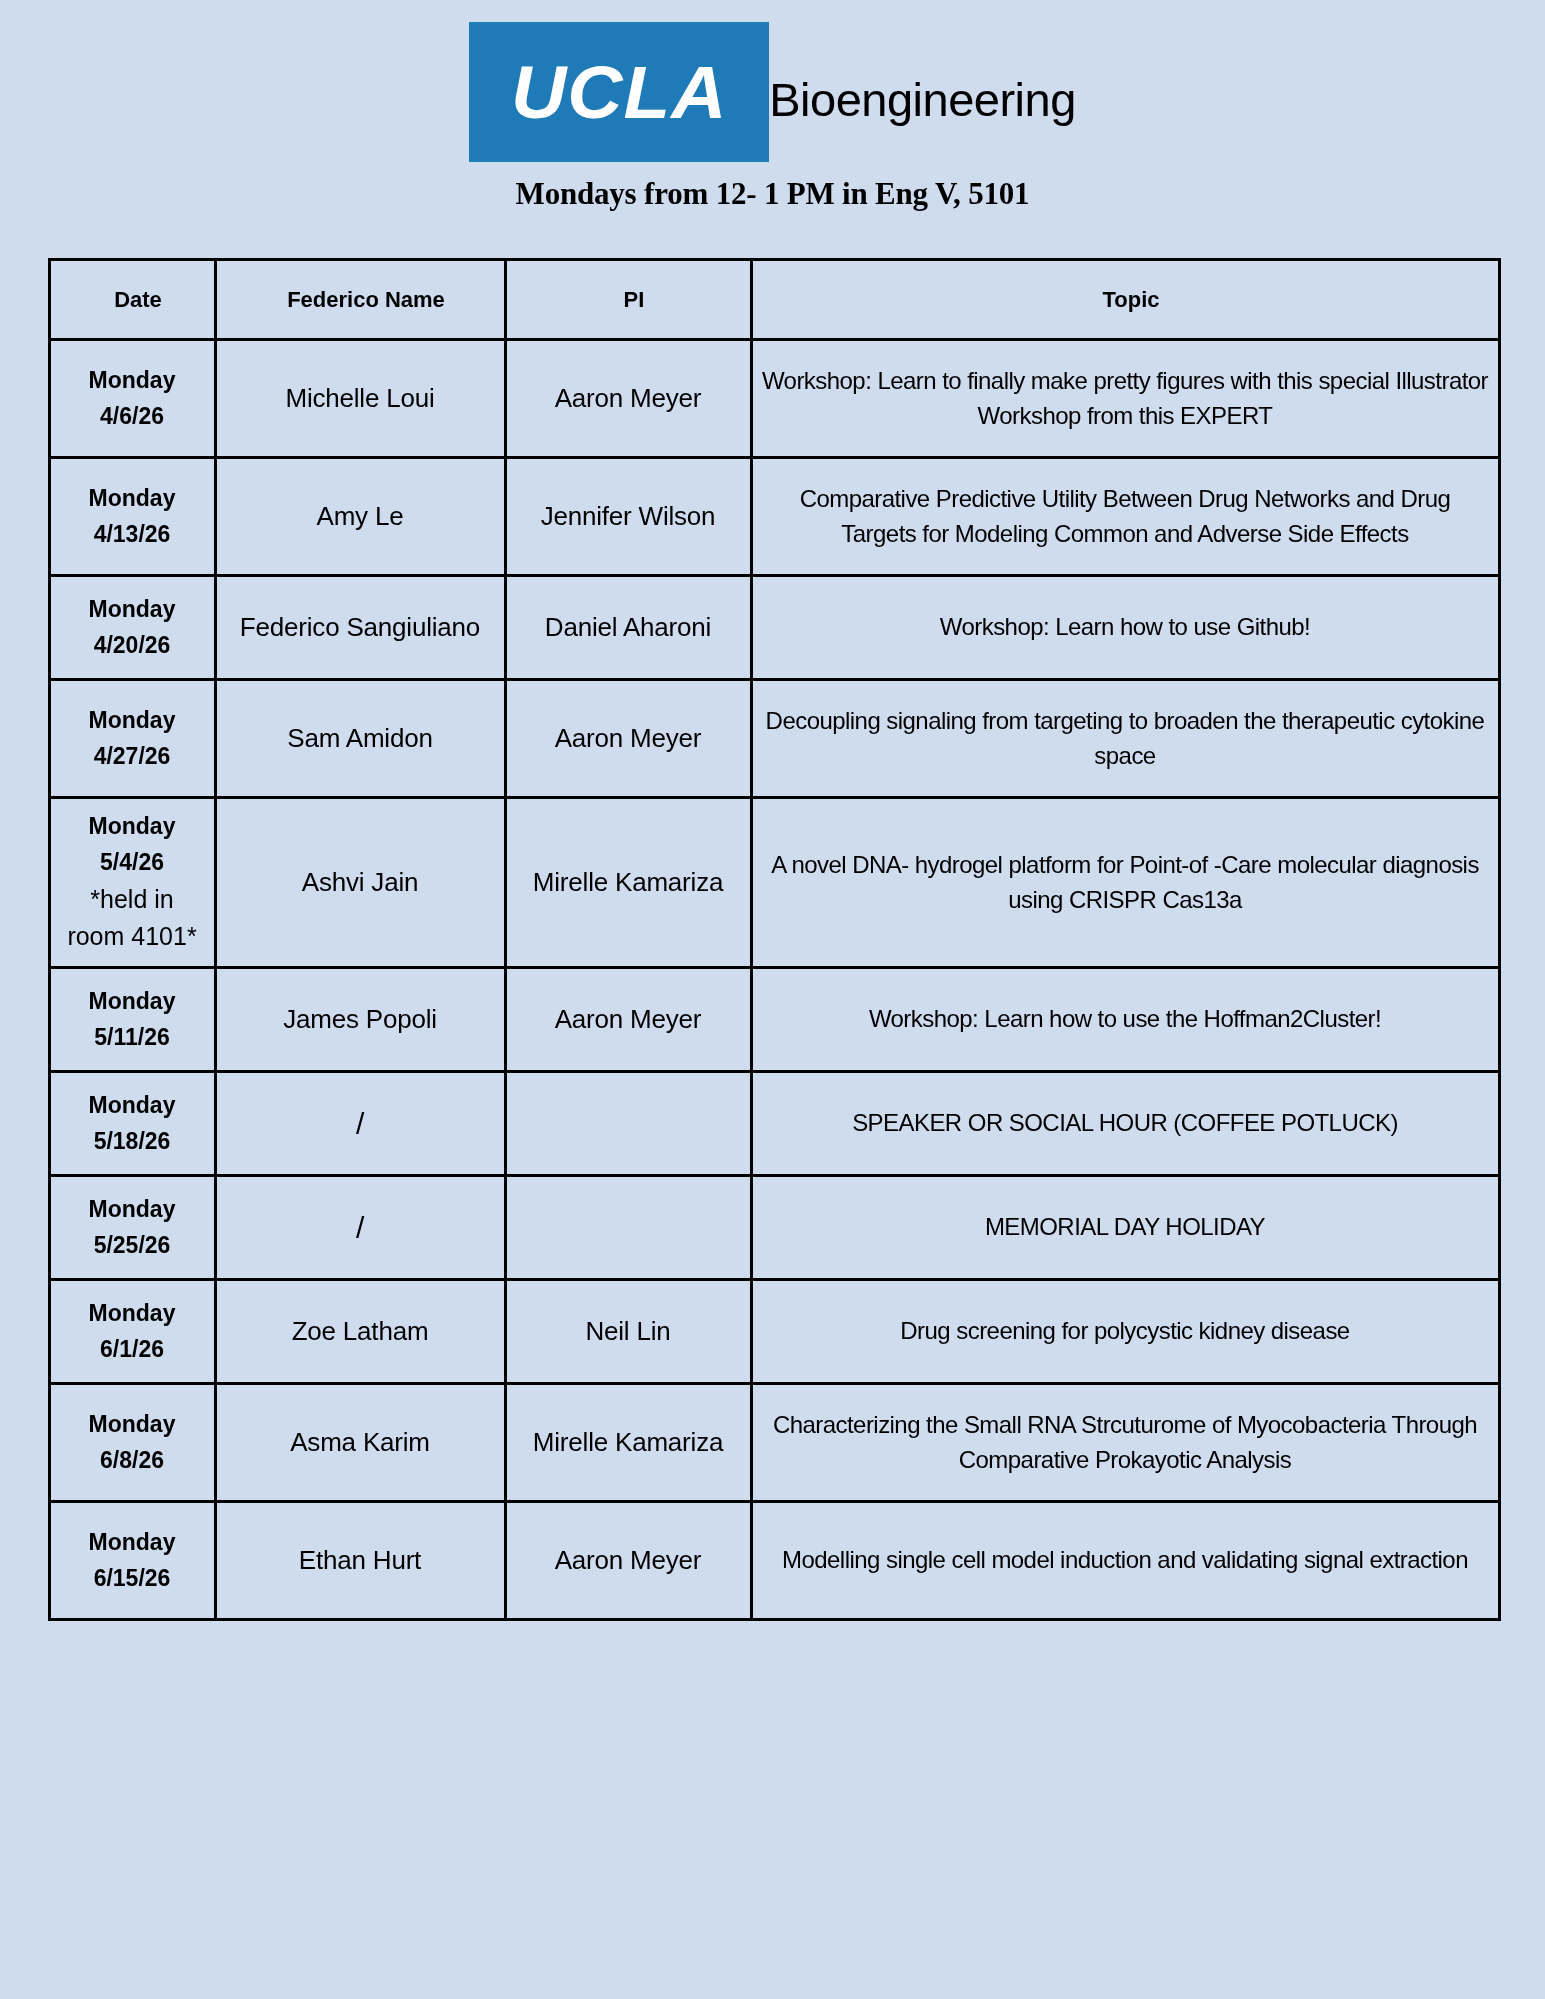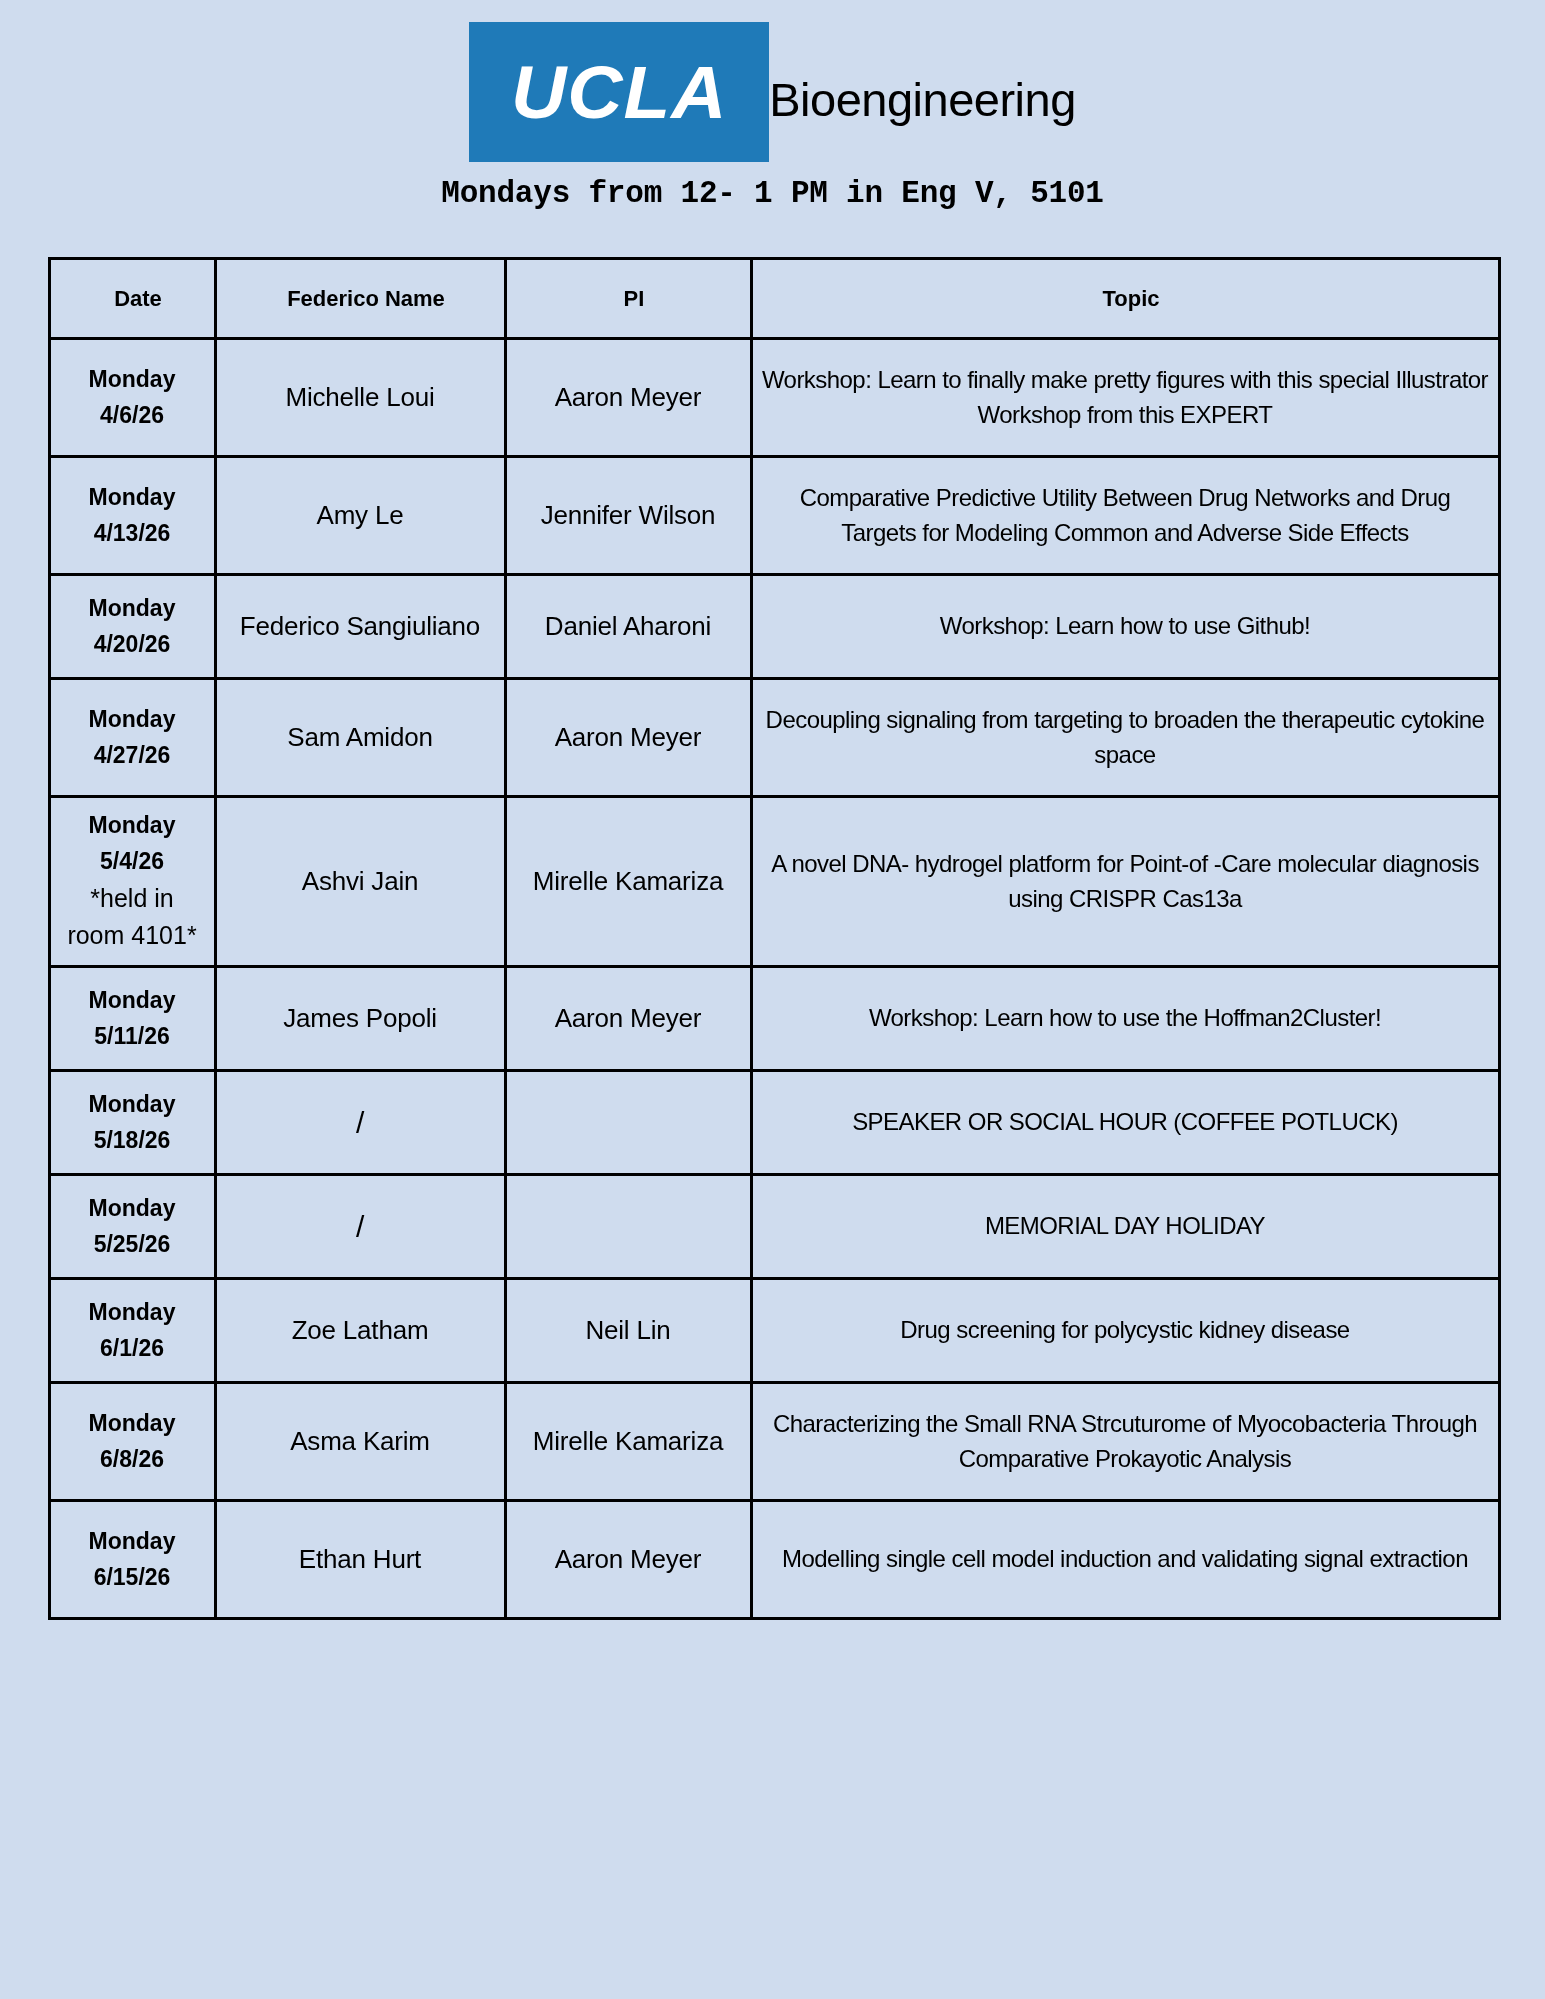--- a/index.html
+++ b/index.html
@@ -73,21 +73,21 @@
   .main-title {
     text-align: center;
     font-family: "Liberation Sans", sans-serif;
     font-weight: bold;
     font-size: 50px;
     letter-spacing: -0.5px;
     margin-top: 40px;
   }
   .sub-title {
     text-align: center;
-    font-family: Liberation Mono, monospace;
+    font-family: Liberation Serif, serif;
     font-weight: bold;
     font-size: 31px;
     letter-spacing: -0.2px;
     margin-top: 14px;
   }
 
   
   .table-wrap {
     margin: 46px auto 0 auto;
     width: 1450px;

